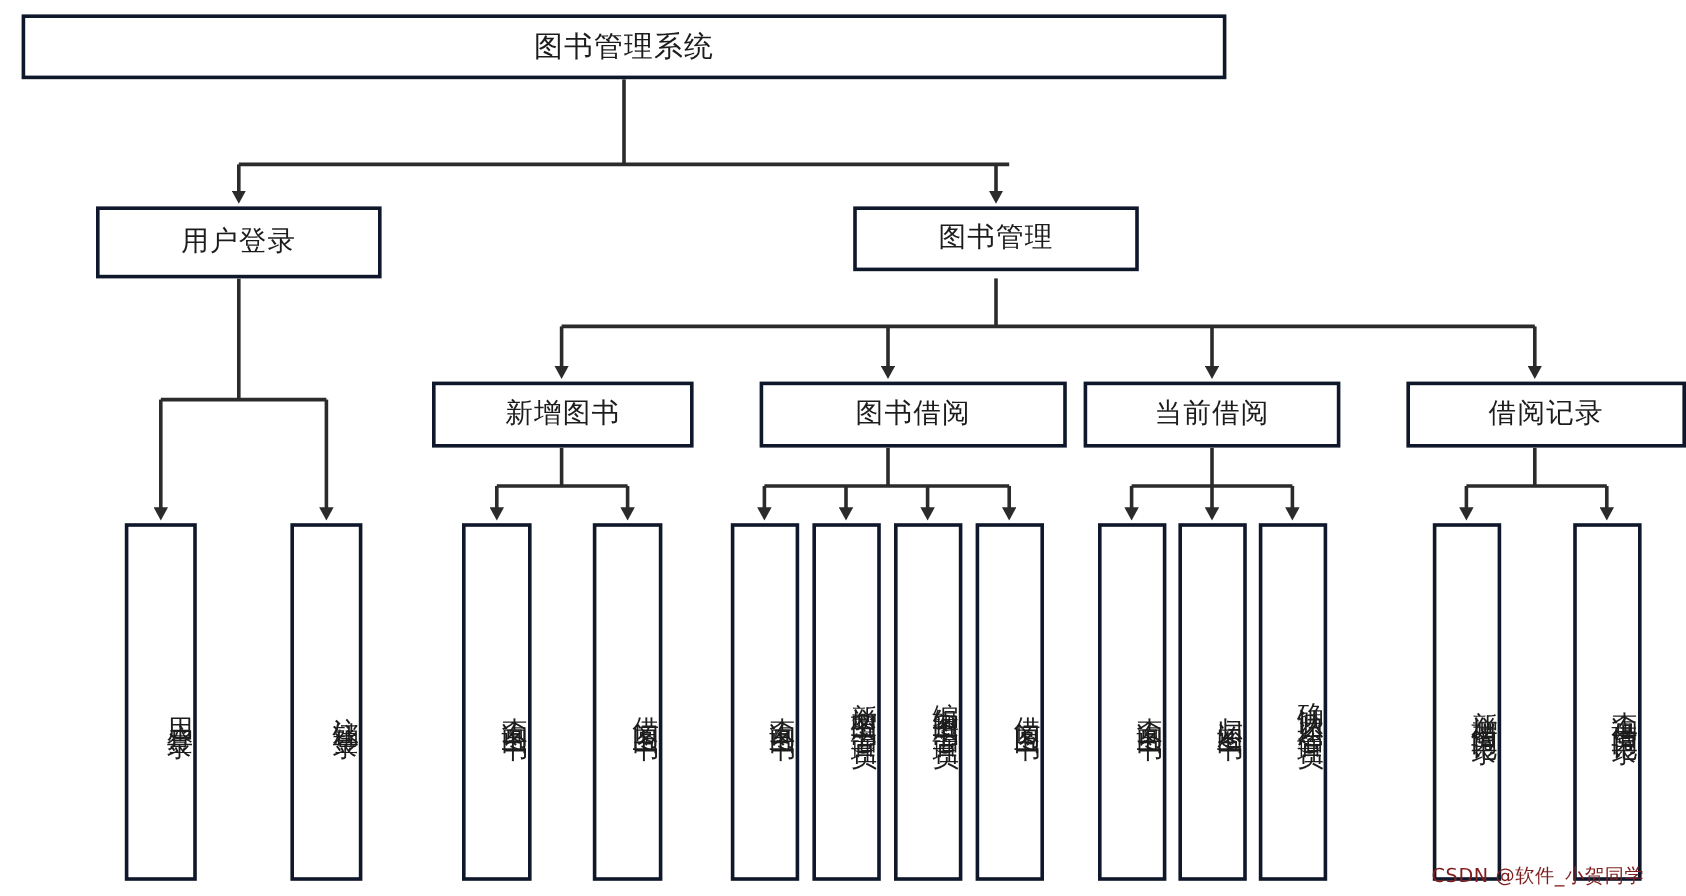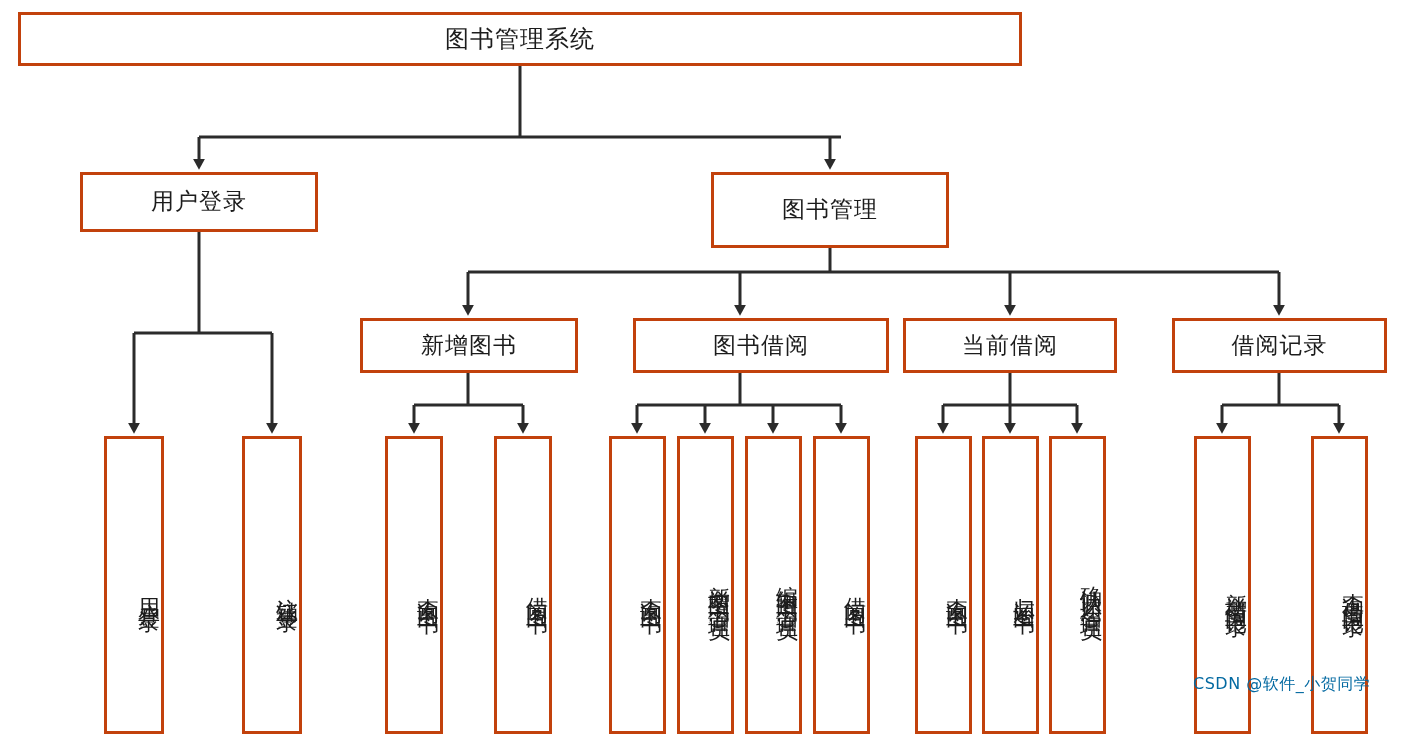--- a/index.html
+++ b/index.html
@@ -1,25 +1,25 @@
 <!DOCTYPE html>
 <html><head>
 <meta charset="utf-8">
 <style>
   html,body{margin:0;padding:0;background:#ffffff;}
   body{font-family:"DejaVu Sans","Liberation Sans",sans-serif;}
   #stage{position:relative;width:1405px;height:747px;background:#ffffff;overflow:hidden;}
   svg#wires{position:absolute;left:0;top:0;width:1405px;height:747px;}
-  .node{position:absolute;box-sizing:border-box;background:#ffffff;border:3px solid #c2410c;
+  .node{position:absolute;box-sizing:border-box;background:#ffffff;border:3px solid #0f172a;
         display:flex;align-items:center;justify-content:center;color:#1c1c1c;}
   .node.h{font-size:23px;line-height:1.1;letter-spacing:1px;}
   .node.v{writing-mode:vertical-rl;text-orientation:upright;font-size:22px;
           letter-spacing:5px;line-height:1.05;padding-top:10px;align-items:flex-start;}
   .node.root{font-size:24px;border-width:3px;}
-  .wm{position:absolute;left:1193px;top:674px;font-size:16px;color:#0369a1;
+  .wm{position:absolute;left:1193px;top:720px;font-size:16px;color:#7f1d1d;
       letter-spacing:.5px;white-space:nowrap;}
 </style>
 </head>
 <body>
 
 <div id="stage">
 
   <svg id="wires" viewBox="0 0 1405 747">
     <defs>
       <marker id="ah" markerWidth="11" markerHeight="12" refX="1.2" refY="6" orient="auto" markerUnits="userSpaceOnUse">
@@ -66,26 +66,26 @@
       <path d="M1279,373 L1279,405"></path>
       <path d="M1222,405 L1339,405"></path>
       <path d="M1222,405 L1222,424" marker-end="url(#ah)"></path>
       <path d="M1339,405 L1339,424" marker-end="url(#ah)"></path>
     </g>
   </svg>
 
   <div class="node h root" style="left:18px;top:12px;width:1004px;height:54px;">图书管理系统</div>
 
   <div class="node h" style="left:80px;top:172px;width:238px;height:60px;">用户登录</div>
-  <div class="node h" style="left:711px;top:172px;width:238px;height:76px;">图书管理</div>
+  <div class="node h" style="left:711px;top:172px;width:238px;height:54px;">图书管理</div>
 
   <div class="node h" style="left:360px;top:318px;width:218px;height:55px;">新增图书</div>
   <div class="node h" style="left:633px;top:318px;width:256px;height:55px;">图书借阅</div>
   <div class="node h" style="left:903px;top:318px;width:214px;height:55px;">当前借阅</div>
-  <div class="node h" style="left:1172px;top:318px;width:215px;height:55px;">借阅记录</div>
+  <div class="node h" style="left:1172px;top:318px;width:233px;height:55px;">借阅记录</div>
 
   <div class="node v" style="left:104px;top:436px;width:60px;height:298px;">用户登录</div>
   <div class="node v" style="left:242px;top:436px;width:60px;height:298px;">注销登录</div>
 
   <div class="node v" style="left:385px;top:436px;width:58px;height:298px;">查询图书</div>
   <div class="node v" style="left:494px;top:436px;width:58px;height:298px;">借阅图书</div>
 
   <div class="node v" style="left:609px;top:436px;width:57px;height:298px;">查询图书</div>
   <div class="node v" style="left:677px;top:436px;width:57px;height:298px;">新增图书（管理员）</div>
   <div class="node v" style="left:745px;top:436px;width:57px;height:298px;">编辑图书（管理员）</div>

